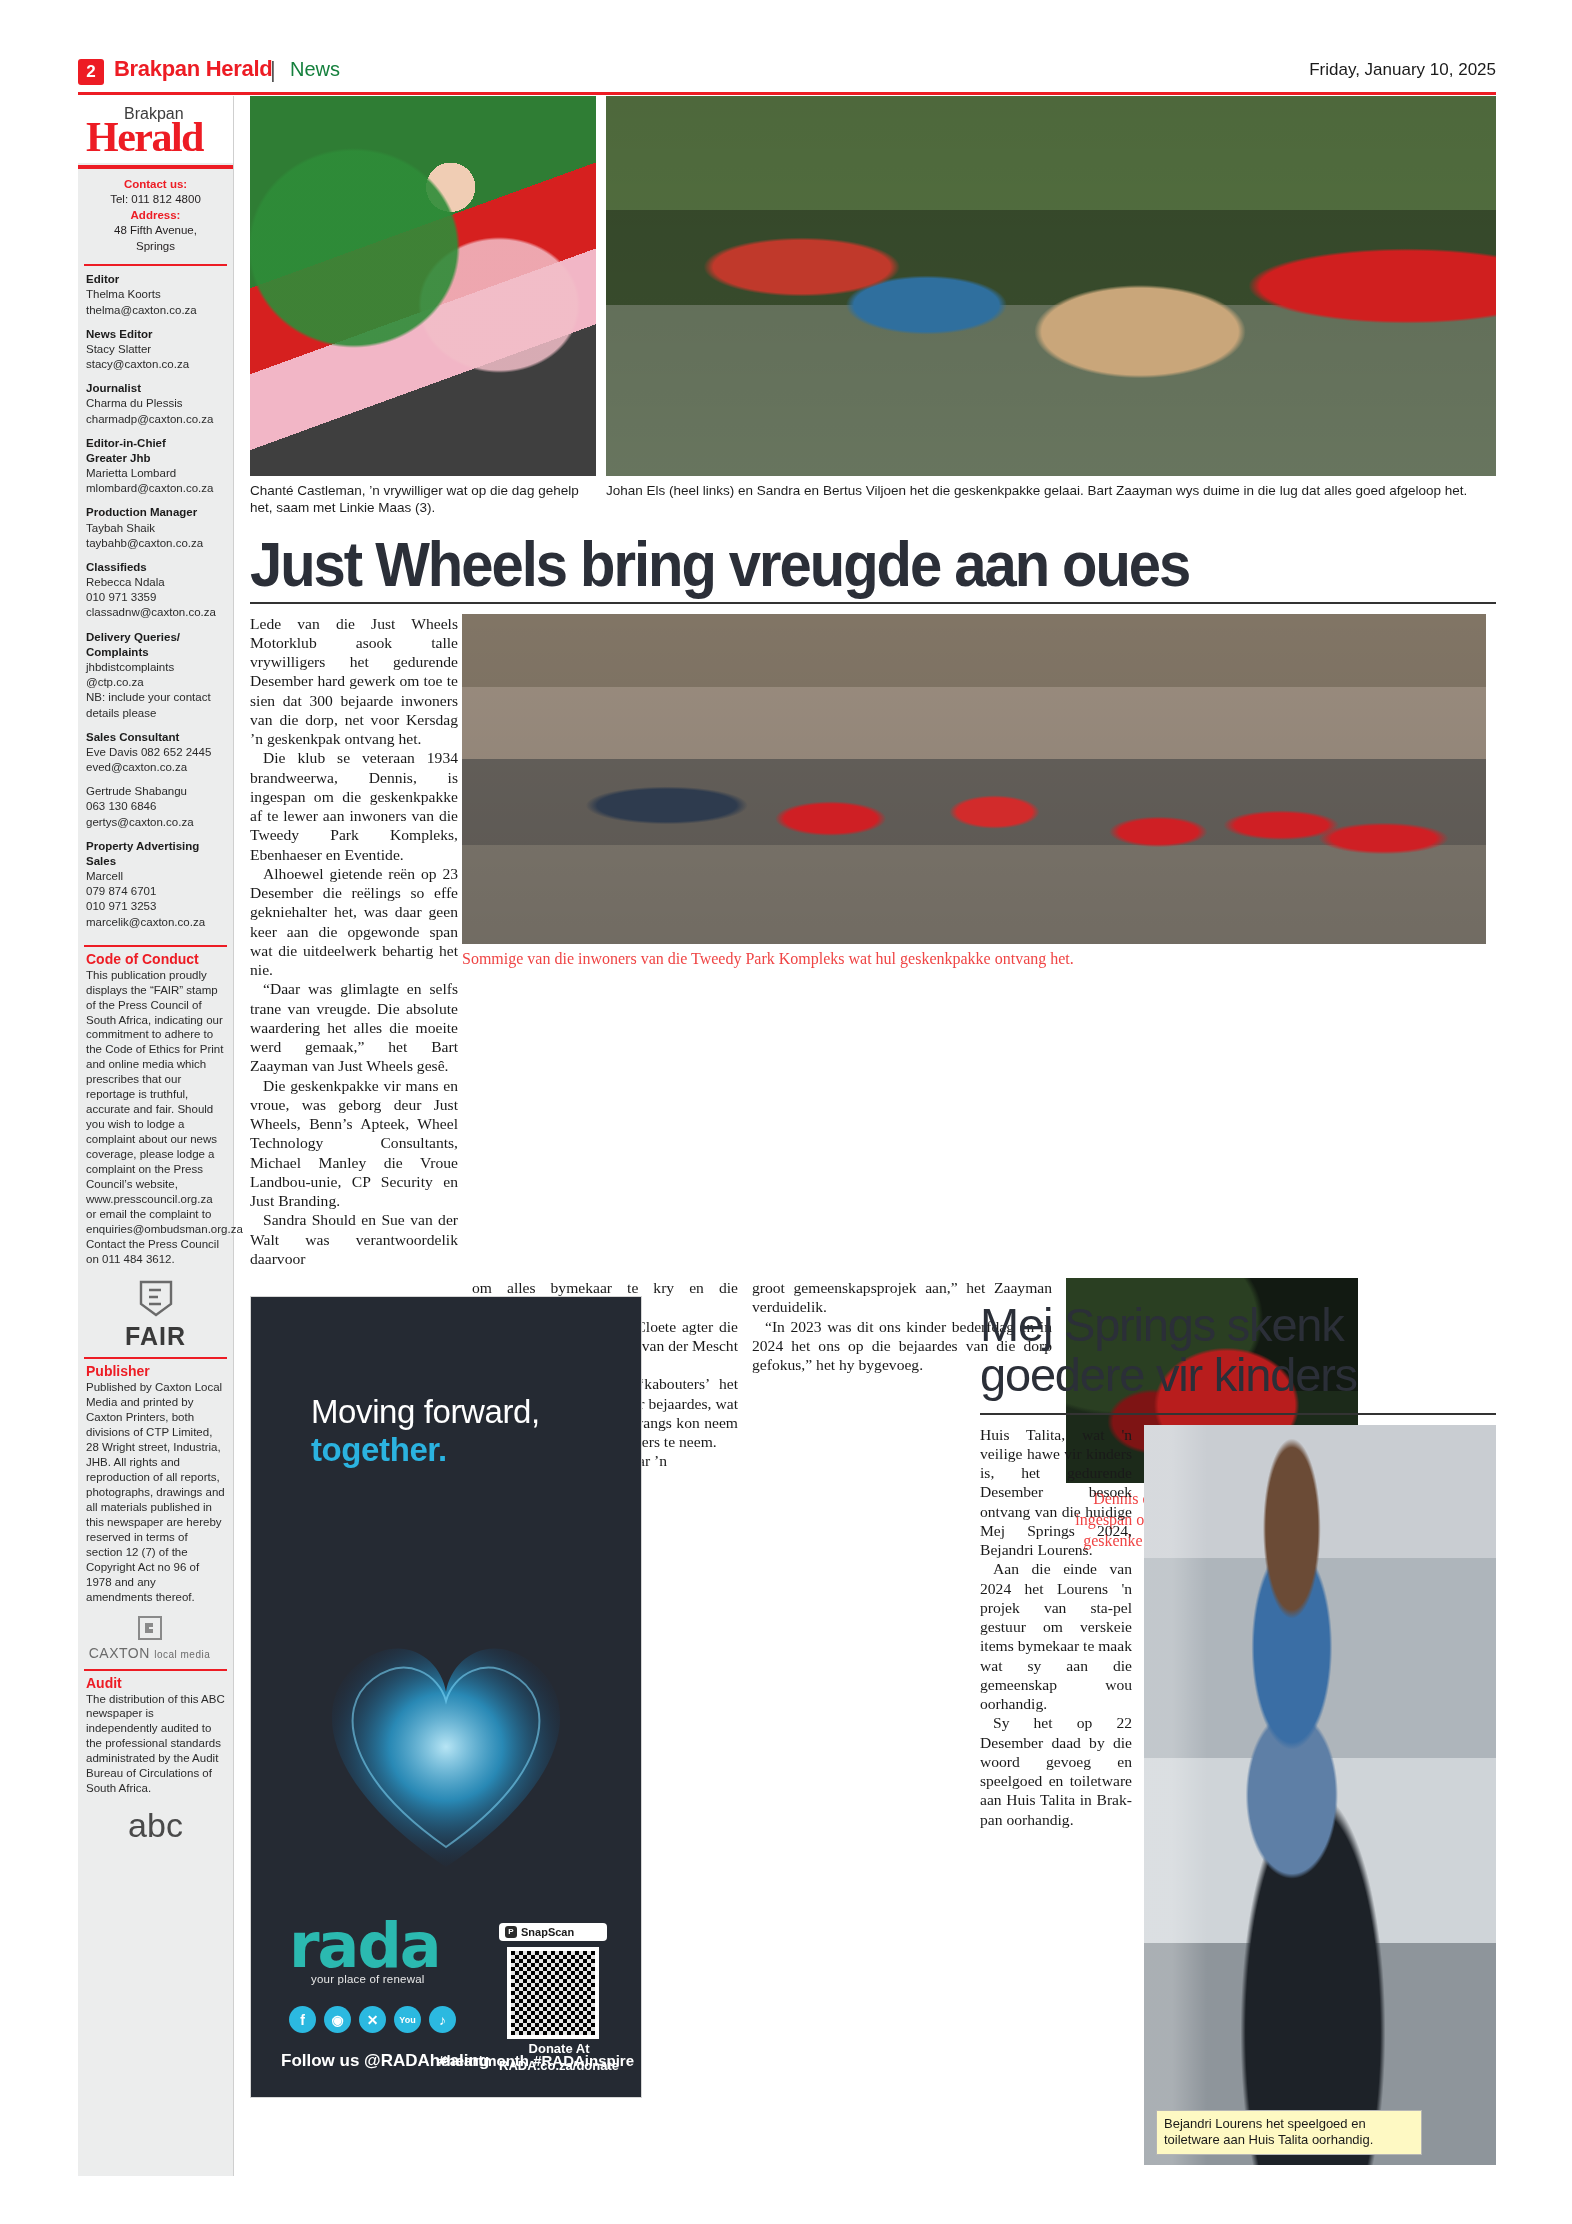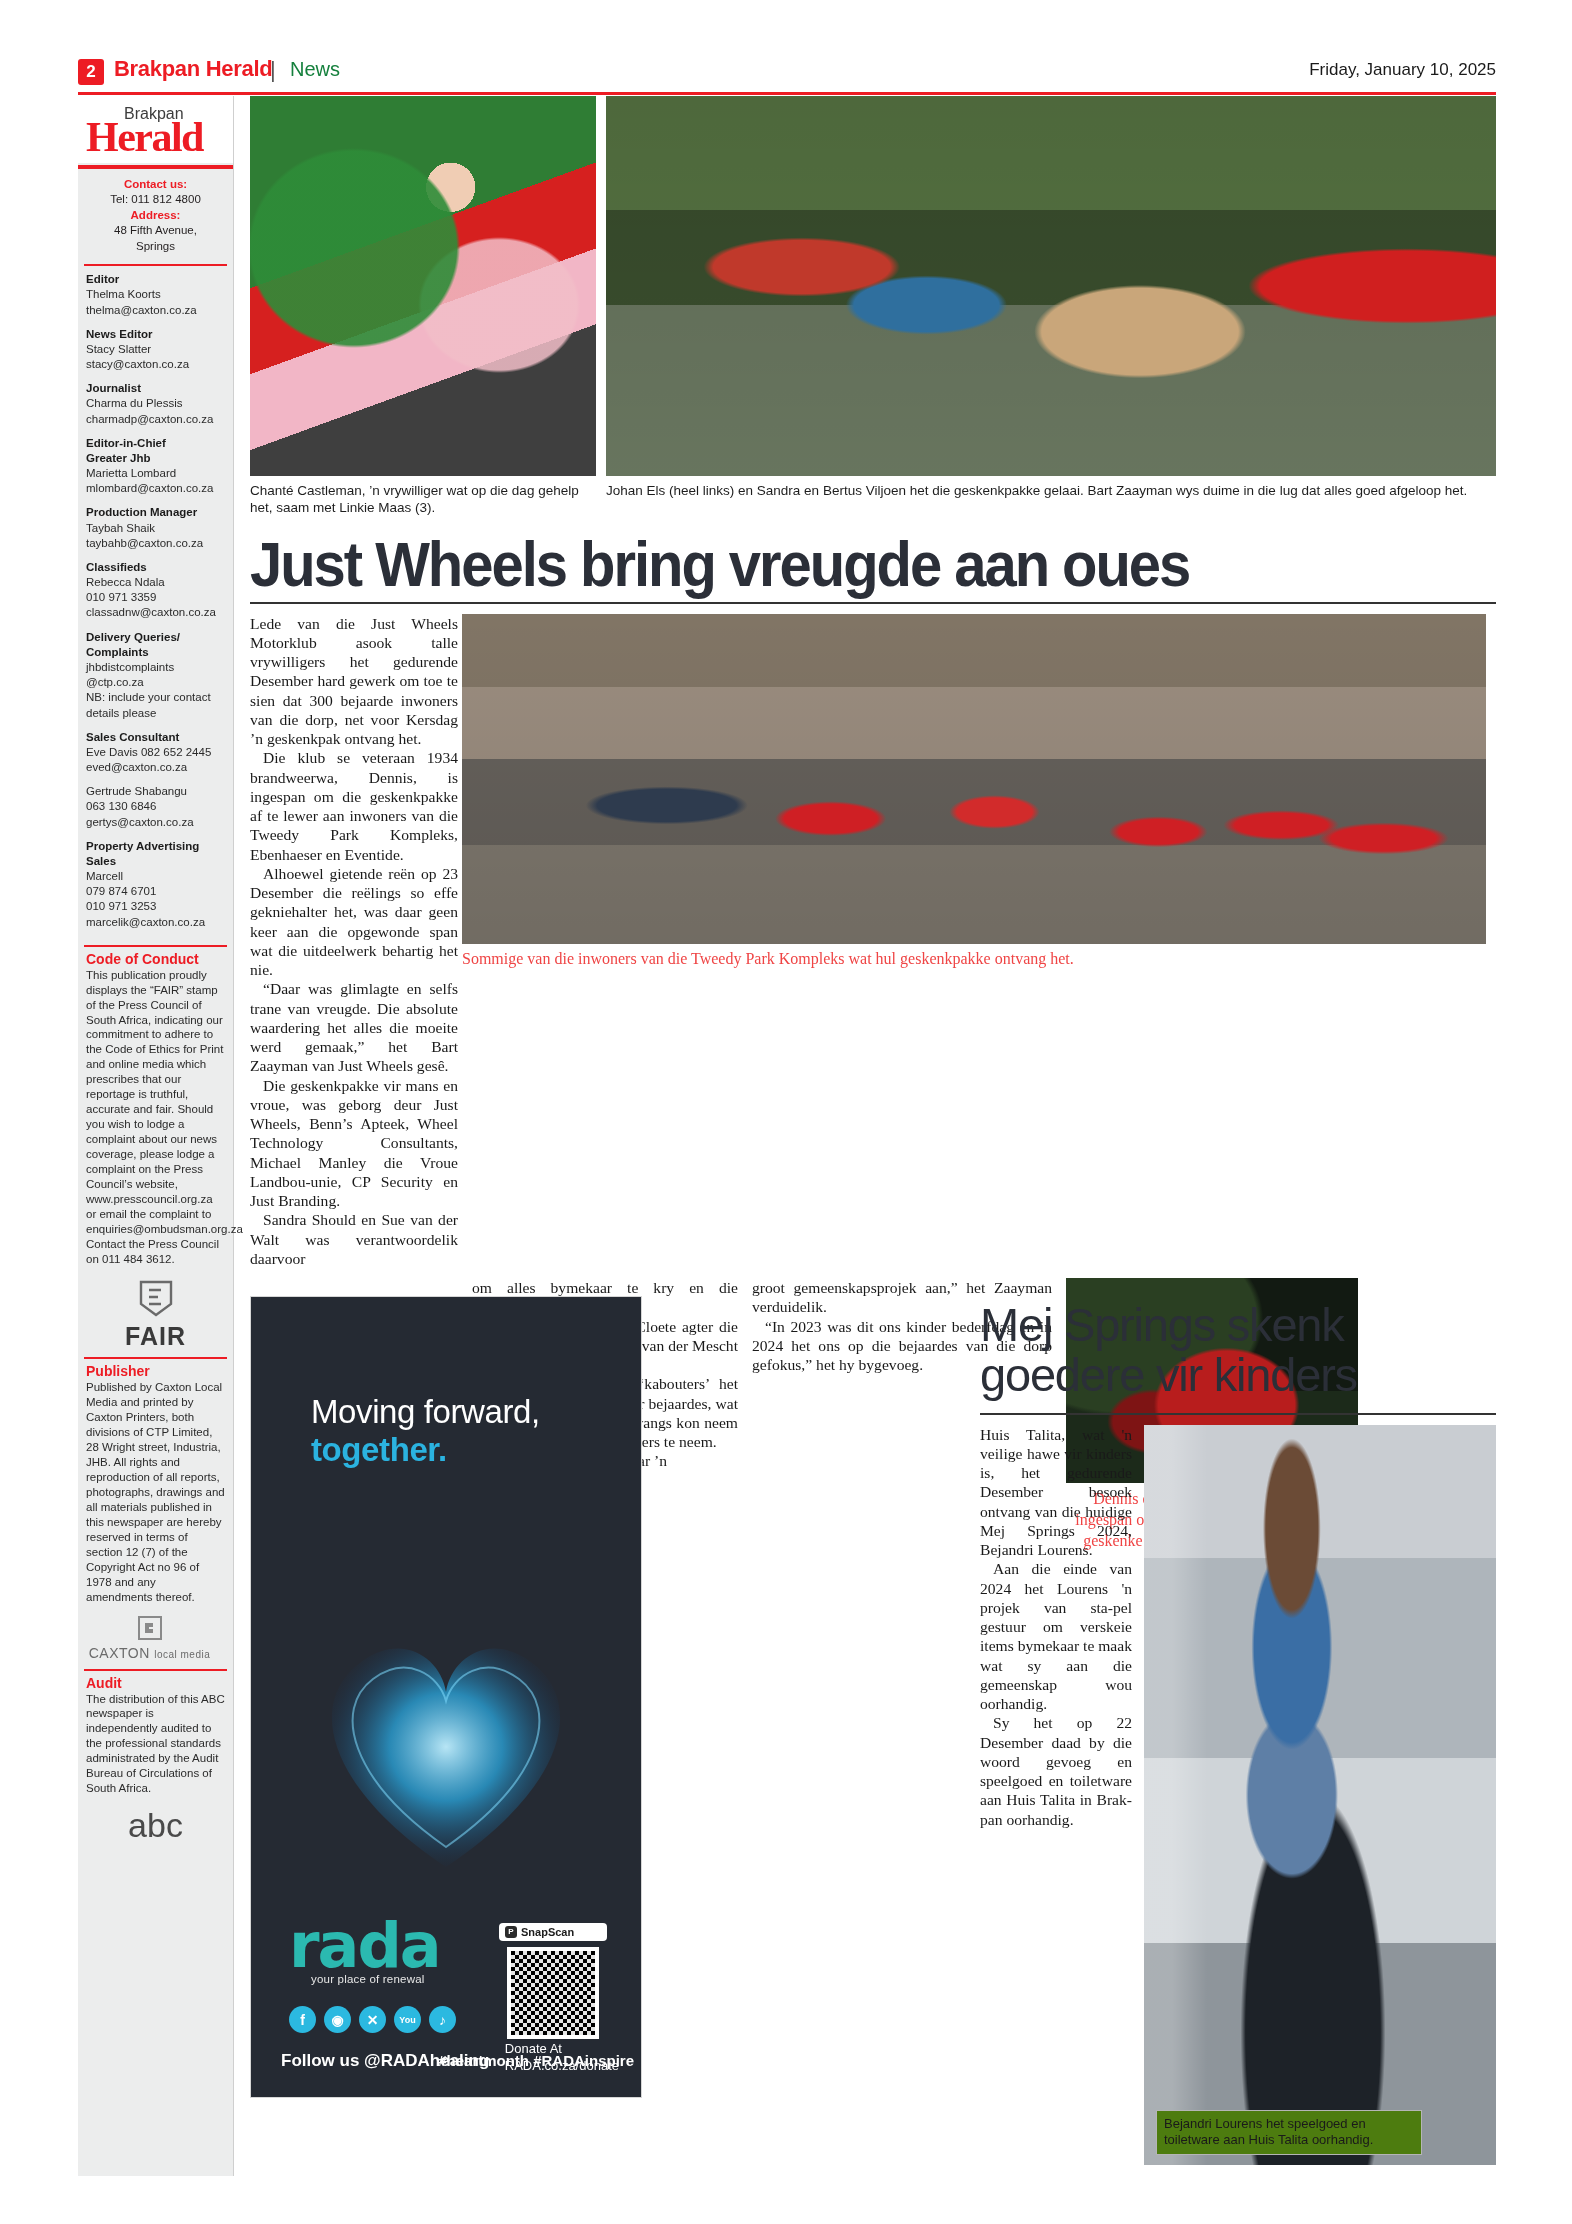--- a/index.html
+++ b/index.html
@@ -113,24 +113,24 @@
   .soc { width:27px; height:27px; border-radius:50%; background:#2bb9e0; color:#fff; font-size:14px; font-weight:bold;
          display:flex; align-items:center; justify-content:center; }
   .ad-follow { position:absolute; left:30px; bottom:26px; color:#fff; font-weight:bold; font-size:17px; }
   .ad-hash { position:absolute; left:48%; bottom:28px; color:#fff; font-weight:bold; font-size:15px; }
   .snapbox { position:absolute; right:34px; bottom:58px; width:108px; }
   .snaphdr { background:#fff; border-radius:4px; padding:3px 6px; font-size:11px; font-weight:bold; color:#1b1b1b; display:flex; align-items:center; gap:4px;}
   .snapq { width:92px; height:92px; margin:6px auto 0 auto; background:
      repeating-linear-gradient(0deg,#fff 0 4px,#1a1a1a 4px 8px),
      repeating-linear-gradient(90deg,#fff 0 4px,#1a1a1a 4px 8px);
      background-blend-mode:difference; border:4px solid #fff; }
-  .ad-donate { position:absolute; right:22px; bottom:22px; color:#fff; font-weight:normal; font-size:13px; line-height:1.3;}
+  .ad-donate { position:absolute; right:22px; bottom:22px; text-align:center; color:#fff; font-weight:bold; font-size:13px; line-height:1.3;}
 
   .capbox {
-    position:absolute; background:#4d7c0f; border:1px solid #b5b5b5;
+    position:absolute; background:#fef9c3; border:1px solid #b5b5b5;
     padding:5px 7px; font-size:13px; line-height:1.26; color:#1a1a1a;
   }
 
   .imgph { background-size:cover; background-position:center; }
 </style>
 </head>
 <body>
 
 <div class="page">
 

